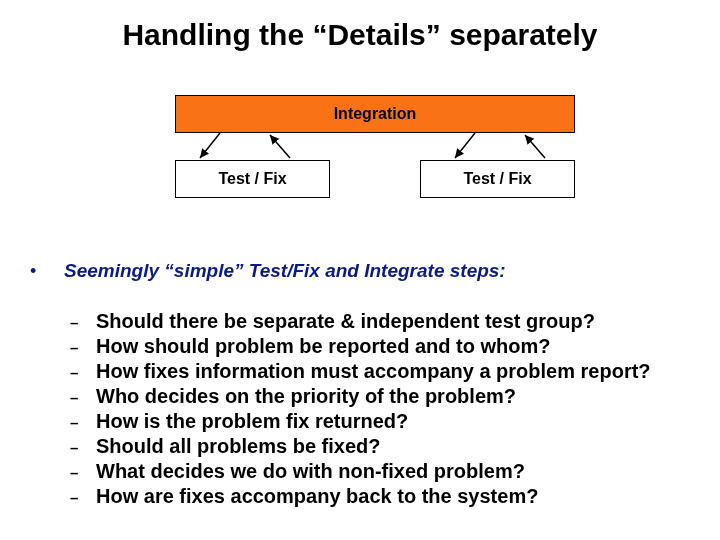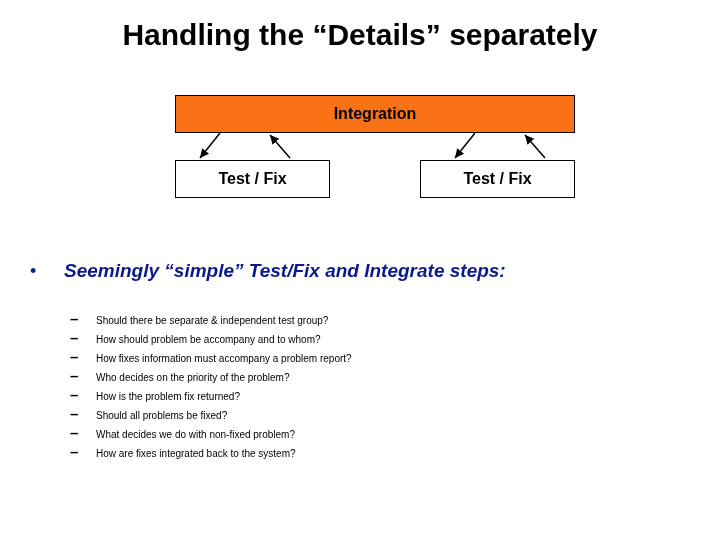--- a/index.html
+++ b/index.html
@@ -96,22 +96,22 @@
     display: flex;
     align-items: baseline;
     margin-bottom: 2px;
   }
   .subitem .dash {
     width: 26px;
     font-size: 15px;
     font-weight: bold;
   }
   .subitem .txt {
-    font-size: 10px;
-    font-weight: normal;
+    font-size: 20px;
+    font-weight: bold;
   }
 </style>
 </head>
 <body>
 
 <div class="slide">
 
   <div class="title">Handling the “Details” separately</div>
 
   <div class="box integration">Integration</div>
@@ -137,21 +137,21 @@
     </div>
   </div>
 
   <div class="sublist">
     <div class="subitem">
       <div class="dash">–</div>
       <div class="txt">Should there be separate &amp; independent test group?</div>
     </div>
     <div class="subitem">
       <div class="dash">–</div>
-      <div class="txt">How should problem be accompany and to whom?</div>
+      <div class="txt">How should problem be reported and to whom?</div>
     </div>
     <div class="subitem">
       <div class="dash">–</div>
       <div class="txt">How fixes information must accompany a problem report?</div>
     </div>
     <div class="subitem">
       <div class="dash">–</div>
       <div class="txt">Who decides on the priority of the problem?</div>
     </div>
     <div class="subitem">
@@ -161,17 +161,17 @@
     <div class="subitem">
       <div class="dash">–</div>
       <div class="txt">Should all problems be fixed?</div>
     </div>
     <div class="subitem">
       <div class="dash">–</div>
       <div class="txt">What decides we do with non-fixed problem?</div>
     </div>
     <div class="subitem">
       <div class="dash">–</div>
-      <div class="txt">How are fixes integrated back to the system?</div>
+      <div class="txt">How are fixes accompany back to the system?</div>
     </div>
   </div>
 
 </div>
 
 </body></html>

